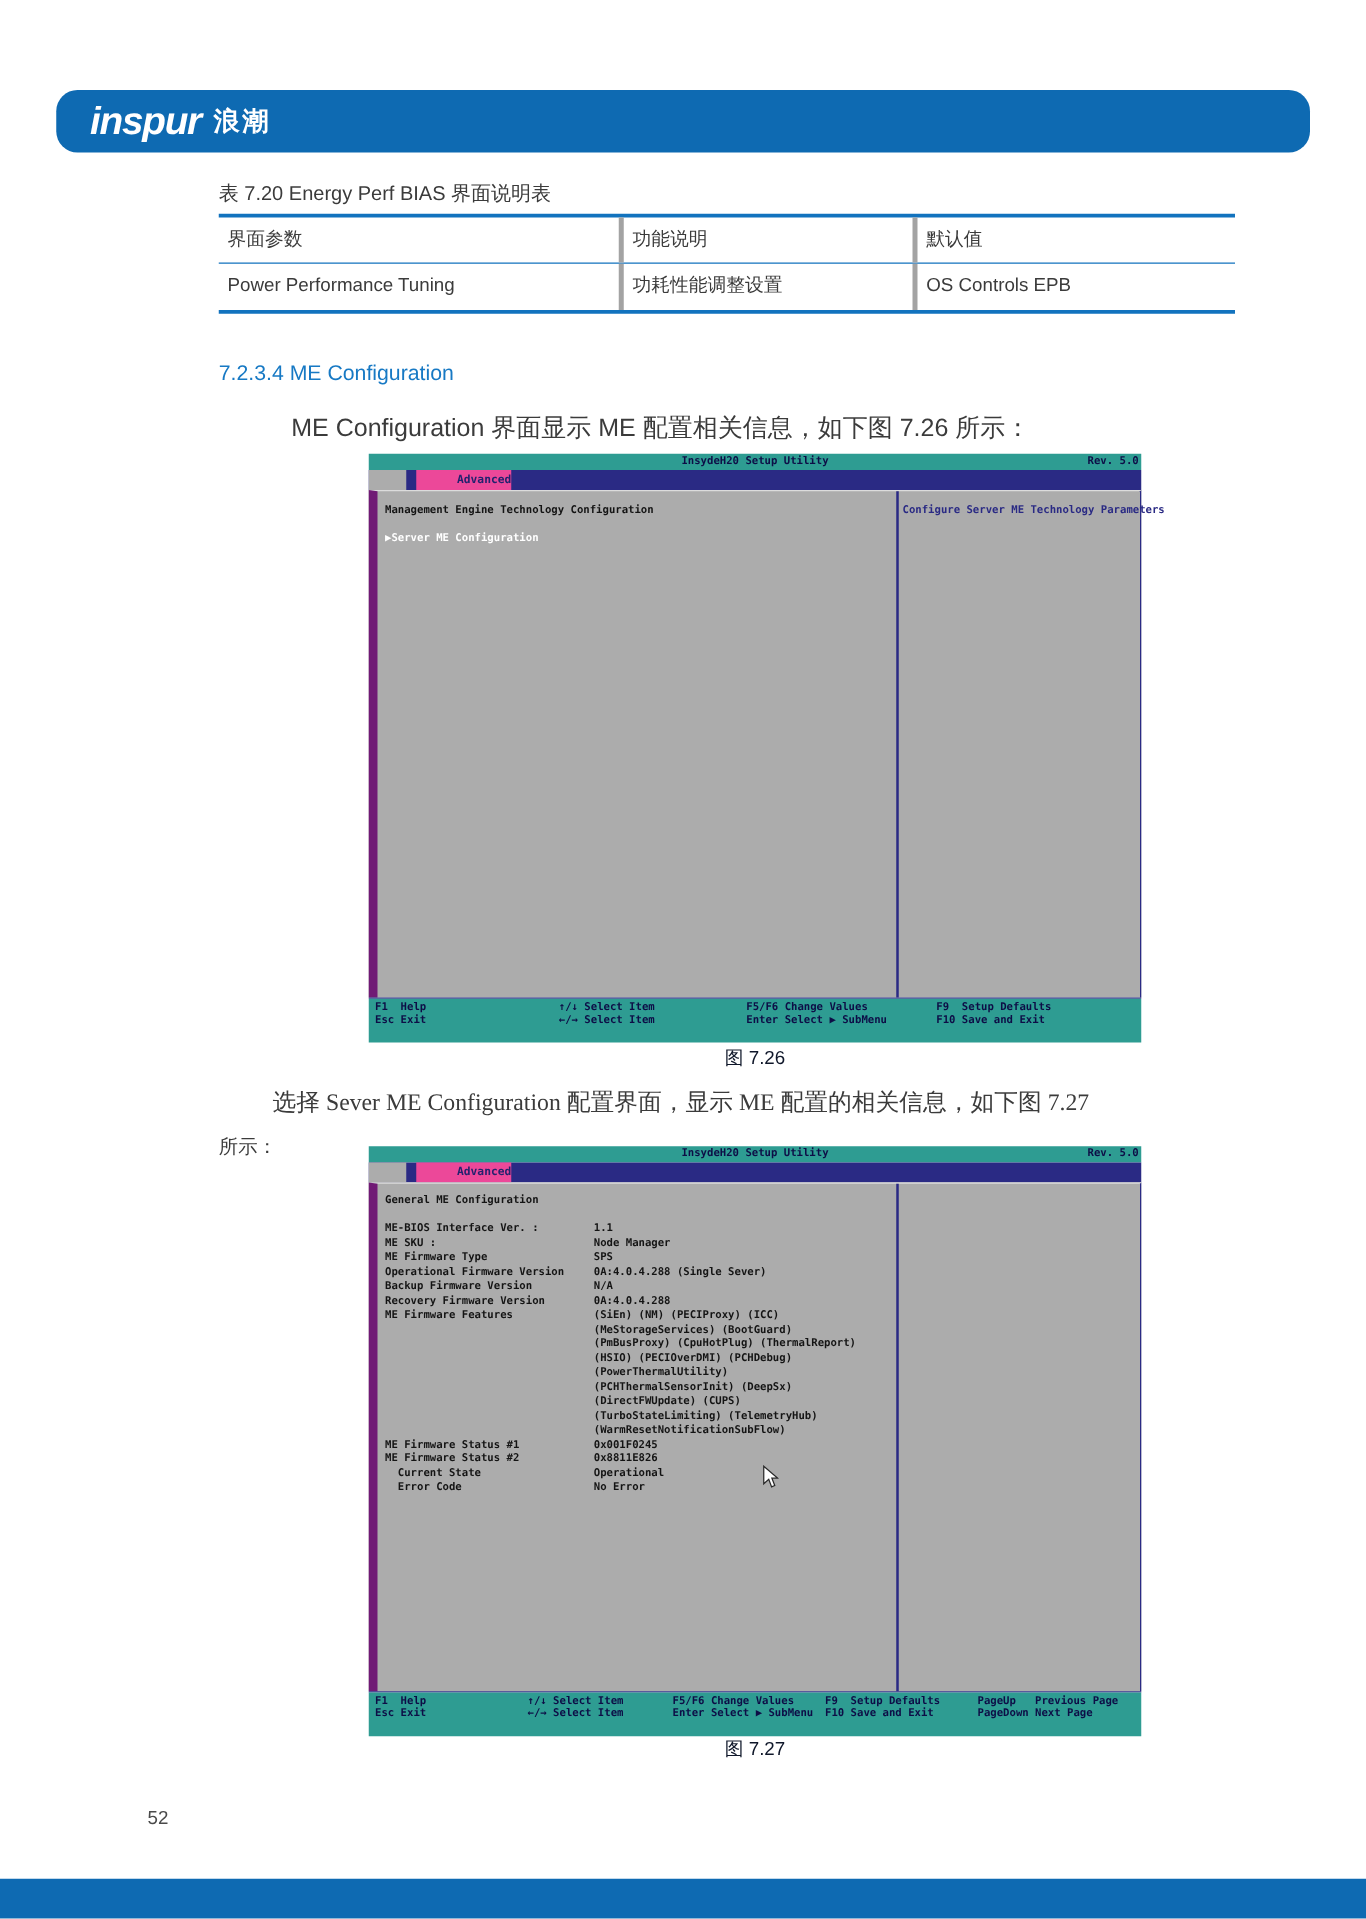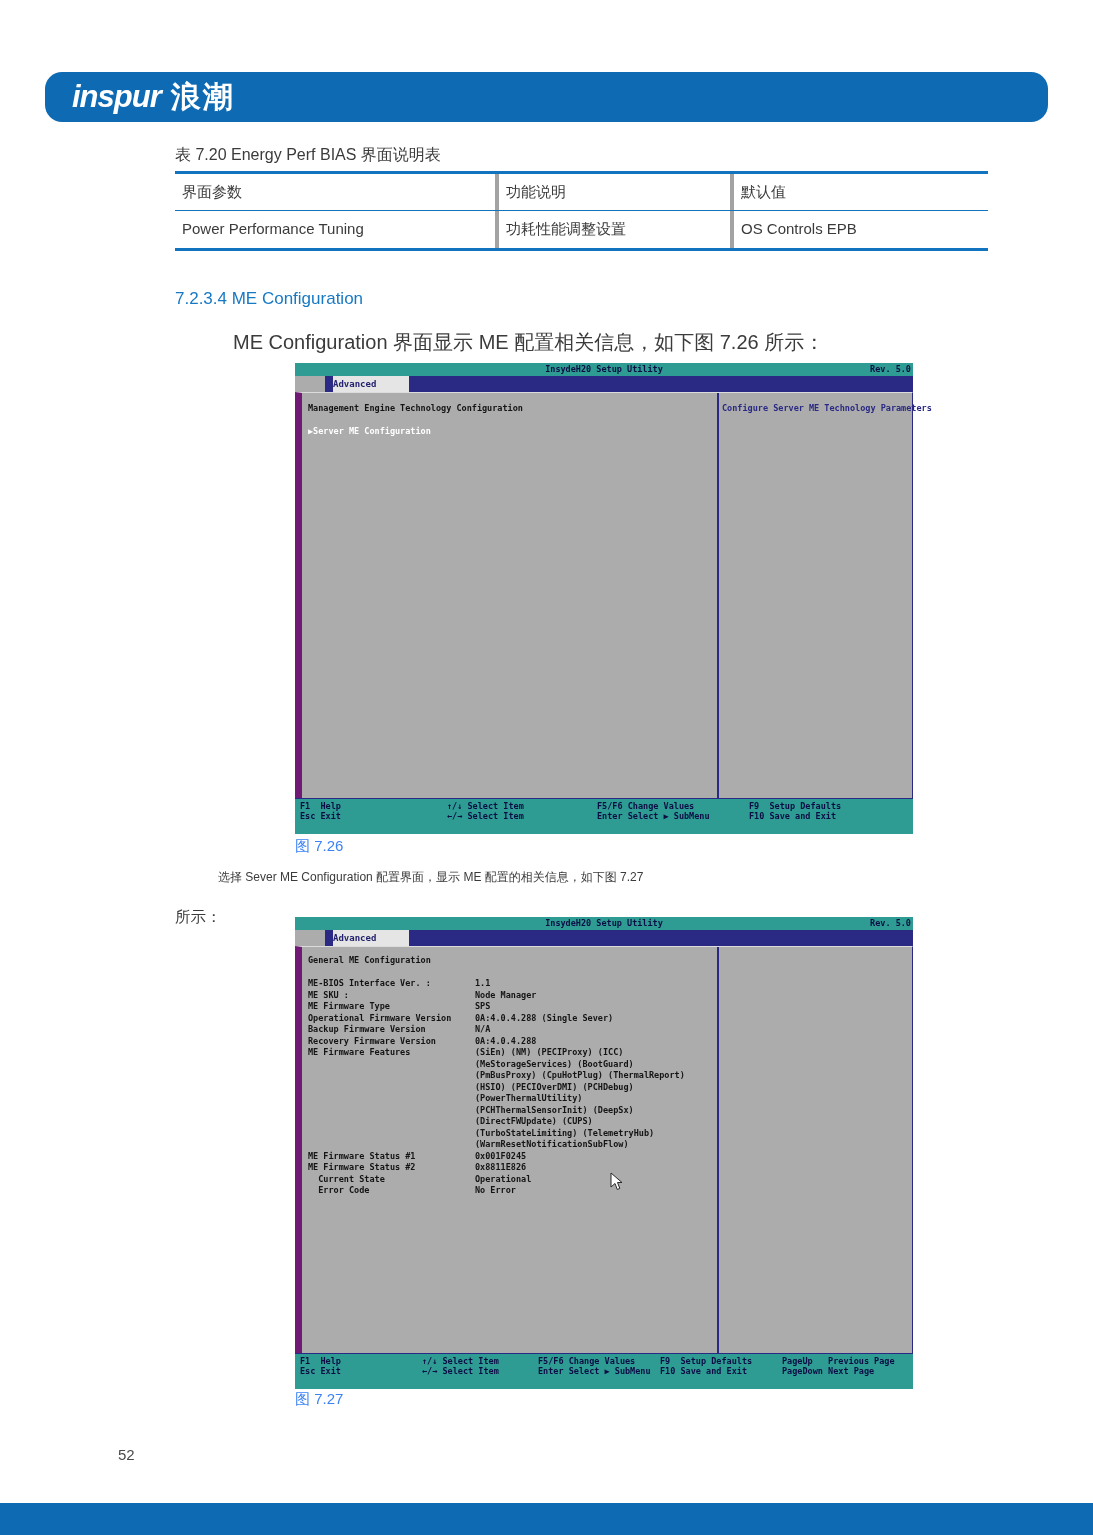--- a/index.html
+++ b/index.html
@@ -9,37 +9,37 @@
     font-family:"Liberation Sans","DejaVu Sans",sans-serif; color:#3b3b3b;
     overflow:hidden; margin:0 auto;
   }
   
   .brandbar {
     position:absolute; left:45px; top:72px; width:1003px; height:50px;
     background:#0e6ab2; border-radius:17px; display:flex; align-items:center;
     padding-left:27px;
   }
   .logo-en { color:#fff; font-size:31px; font-weight:bold; font-style:italic; letter-spacing:-1px; }
-  .logo-cn { color:#fff; font-size:30px; font-weight:bold; margin-left:10px; letter-spacing:2px; }
+  .logo-cn { color:#fff; font-size:21px; font-weight:bold; margin-left:10px; letter-spacing:2px; }
   
   .tbl-caption { position:absolute; left:175px; top:145px; font-size:16px; color:#3b3b3b; }
   .spec-table {
     position:absolute; left:175px; top:171px; width:813px;
     border-top:3px solid #1273be; border-bottom:3px solid #1273be;
   }
   .spec-row { display:grid; grid-template-columns:320px 235px 258px; height:37px; border-bottom:1px solid #1273be; }
   .spec-row:last-child { border-bottom:none; }
   .spec-cell { font-size:15px; color:#3b3b3b; line-height:36px; padding-left:7px; border-left:4px solid #a3a3a3; overflow:hidden; white-space:nowrap; }
   .spec-cell:first-child { border-left:none; }
   
   .sec-heading { position:absolute; left:175px; top:289px; font-size:17px; color:#1779c4; }
   .para1 { position:absolute; left:233px; top:329px; font-size:20px; }
-  .para2a { position:absolute; left:218px; top:869px; font-size:12px; }
+  .para2a { position:absolute; left:218px; top:869px; font-size:19px;font-family:Liberation Serif, serif; }
   .para2b { position:absolute; left:175px; top:907px; font-size:15.5px; }
-  .fig-caption { position:absolute; width:618px; font-size:15px; color:#3b82f6; }
+  .fig-caption { position:absolute; width:618px; text-align:center; font-size:15px; color:#0f172a; }
   .fig1-cap { left:295px; top:837px; }
   .fig2-cap { left:295px; top:1390px; }
   .page-num { position:absolute; left:118px; top:1446px; font-size:15px; color:#4a4a4a; }
   .bottombar { position:absolute; left:0; top:1503px; width:1093px; height:32px; background:#0e6ab2; }
   
   .bios {
     position:absolute; left:295px; width:618px;
     font-family:"DejaVu Sans Mono","Liberation Mono",monospace;
     font-weight:bold; font-size:8.5px; letter-spacing:0;
   }
@@ -47,22 +47,22 @@
   .bios2 { top:917px; height:462px; }
   .b-title {
     position:absolute; left:0; top:0; width:100%; height:13px; background:#2e9c92;
     color:#0d0d46; line-height:13px;
   }
   .b-title-text { position:absolute; width:100%; text-align:center; }
   .b-rev { position:absolute; right:2px; }
   .b-menu { position:absolute; left:0; top:13px; width:100%; height:16px; background:#2a2a84; }
   .b-menu-block { position:absolute; left:0; top:0; width:30px; height:16px; background:#acacac; }
   .b-tab {
-    position:absolute; left:38px; top:0; width:76px; height:16px; background:#e5e5e5;
-    color:#22226e; text-align:left; line-height:16px; font-size:9px;
+    position:absolute; left:38px; top:0; width:76px; height:16px; background:#ec4899;
+    color:#22226e; text-align:right; line-height:16px; font-size:9px;
   }
   .b-main { position:absolute; left:0; top:29px; width:100%; background:#acacac;
     border-top:1px solid #dcdcdc; border-left:7px solid #701a75; border-right:1px solid #2a2a84; }
   .bios1 .b-main { height:406px; }
   .bios2 .b-main { height:407px; }
   .b-divider { position:absolute; left:415px; top:0; bottom:0; width:1.5px; background:#2a2a84; }
   .b-footline { position:absolute; left:0; width:100%; height:1px; background:#2a2a84; }
   .bios1 .b-footline { top:435px; } .bios2 .b-footline { top:436px; }
   .b-footer { position:absolute; left:0; width:100%; height:35px; background:#2e9c92; color:#0d0d46; }
   .bios1 .b-footer { top:436px; } .bios2 .b-footer { top:437px; }

